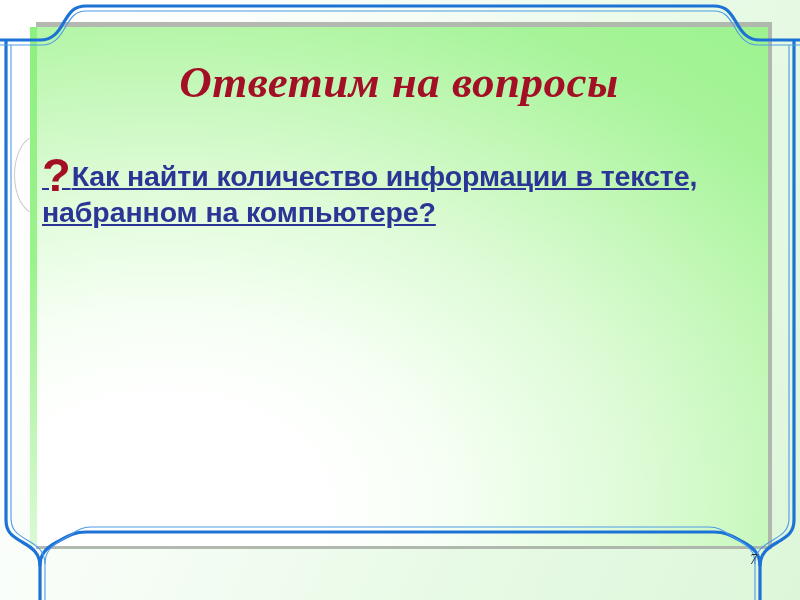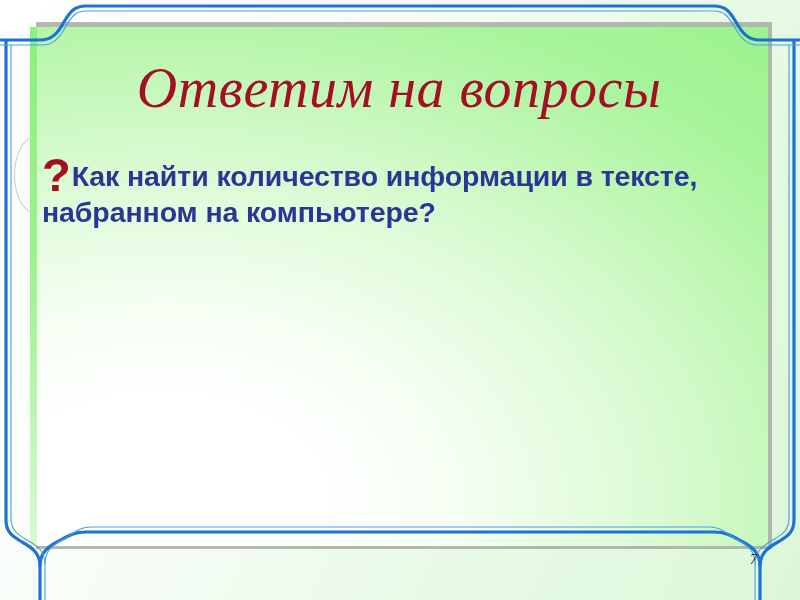--- a/index.html
+++ b/index.html
@@ -95,40 +95,40 @@
 
   
   .title {
     position: absolute;
     left: 0;
     top: 32px;
     width: 738px;
     text-align: center;
     font-family: "Liberation Serif", "DejaVu Serif", serif;
     font-style: italic;
-    font-weight: normal;
-    font-size: 56px;
+    font-weight: bold;
+    font-size: 45px;
     line-height: 1.05;
     color: #A31026;
     letter-spacing: 0.5px;
     white-space: nowrap;
   }
 
   
   .q-block {
     position: absolute;
     left: 12px;
     width: 712px;
     font-weight: bold;
     font-size: 28.5px;
     line-height: 1.28;
     color: #2B3596;
     letter-spacing: -0.1px;
   }
-  .q1 { top: 131px; }
+  .q1 { top: 131px; text-decoration: underline; }
   .q2 { top: 298px; }
 
   .qmark {
     font-family: "Liberation Sans", sans-serif;
     font-weight: bold;
     font-size: 47px;
     line-height: 0.7;
     color: #A31026;
     vertical-align: -5px;
     margin-right: 1px;

